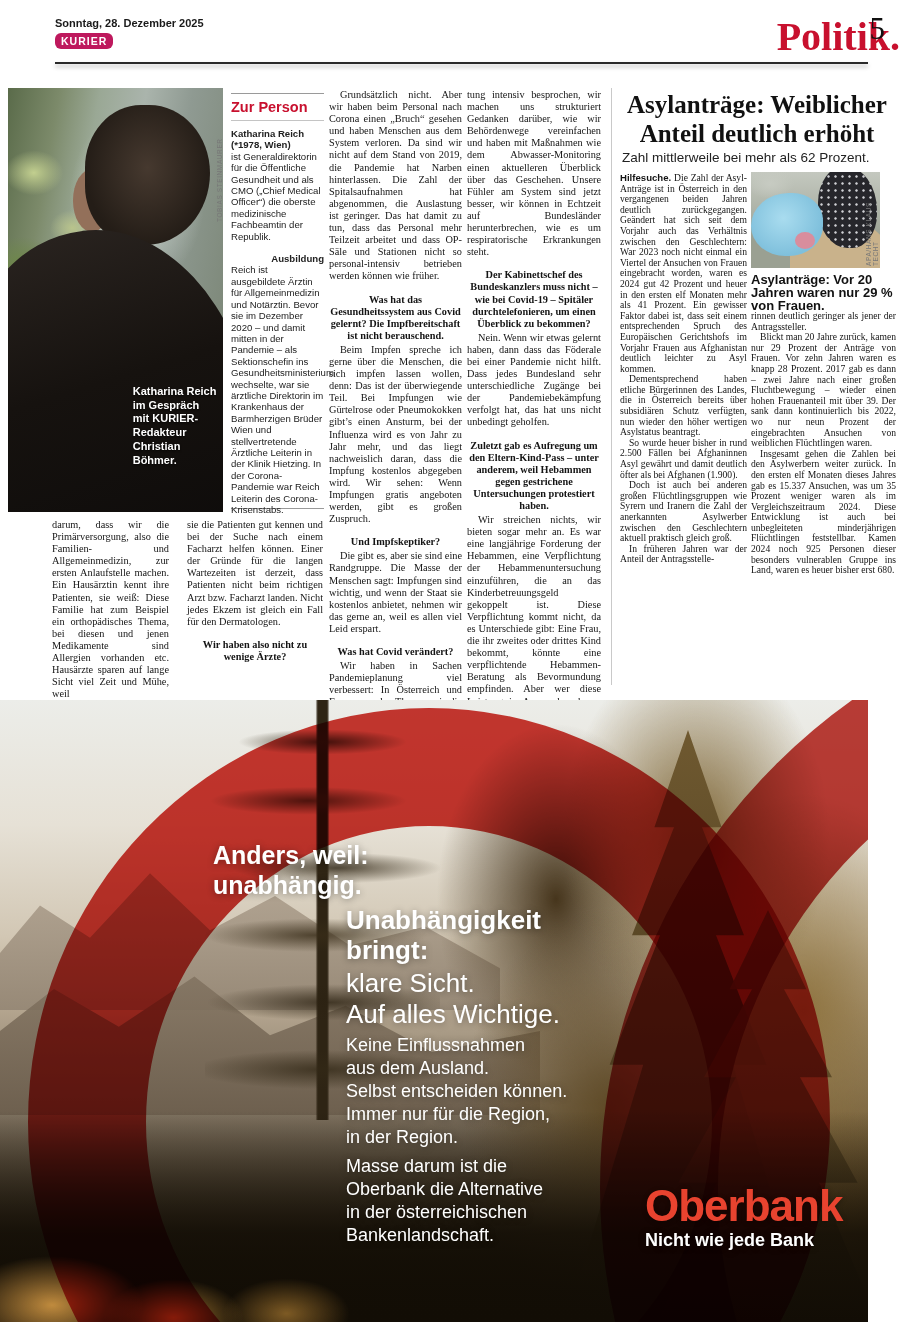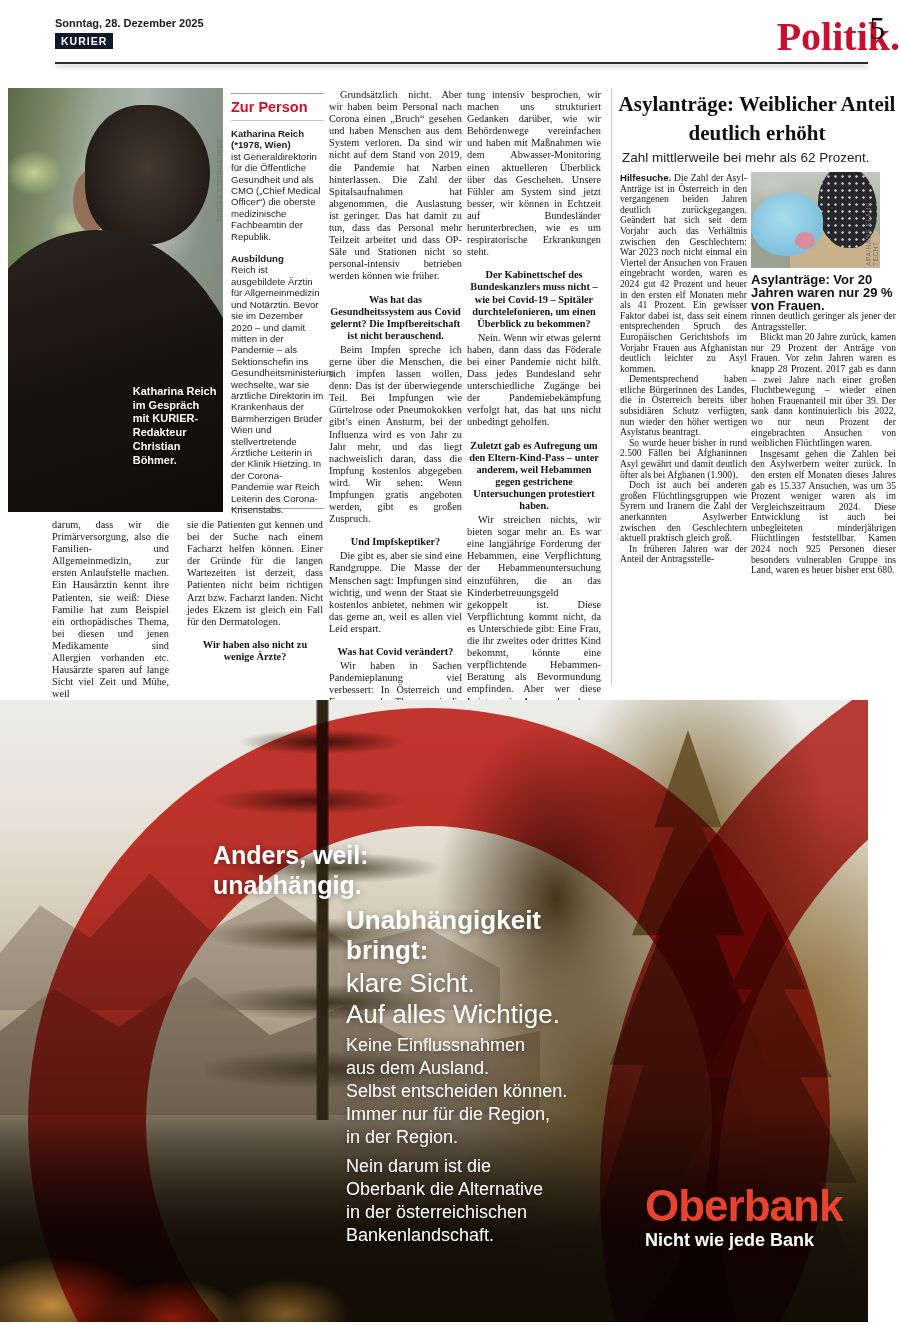--- a/index.html
+++ b/index.html
@@ -3,22 +3,22 @@
 <meta charset="utf-8">
 <style>
   html,body{margin:0;padding:0;background:#fff;}
   .page{position:relative;width:900px;height:1325px;background:#fff;overflow:hidden;
         font-family:"Liberation Serif","DejaVu Serif",serif;color:#1a1a1a;}
   .sans{font-family:"Liberation Sans","DejaVu Sans",sans-serif;}
   .abs{position:absolute;}
 
   
   .hdr-date{left:55px;top:17px;font-size:11px;font-weight:bold;color:#1a1a1a;}
-  .kurier-badge{left:55px;top:33px;background:#0f172a;color:#fff;font-size:10.5px;font-weight:bold;
-                padding:2px 6px 2px 6px;letter-spacing:1px;}
+  .kurier-badge{left:55px;top:33px;background:#be185d;color:#fff;font-size:10.5px;font-weight:bold;
+                padding:2px 6px 2px 6px;letter-spacing:1px;border-radius:6px;}
   .hdr-section{left:0;top:13px;width:900px;text-align:right;font-size:40px;color:#c8102e;font-weight:600;}
   .hdr-pagenum{left:845px;top:11px;width:40px;text-align:right;font-size:31px;color:#111;}
   .hdr-rule{left:55px;top:62px;width:813px;height:2px;background:#2b2b2b;
             box-shadow:0 3px 4px rgba(0,0,0,0.28);}
 
   
   .lphoto{left:8px;top:88px;width:215px;height:424px;overflow:hidden;background:#76816f;}
   .lp-bg{position:absolute;inset:0;background:
      radial-gradient(42px 32px at 12% 20%,#c2cf8f,rgba(0,0,0,0) 70%),
      radial-gradient(52px 42px at 6% 42%,#6d8748,rgba(0,0,0,0) 70%),
@@ -39,35 +39,35 @@
   .vcredit{writing-mode:vertical-rl;transform:rotate(180deg);font-size:6.5px;letter-spacing:0.6px;
            color:#777;font-family:"Liberation Sans","DejaVu Sans",sans-serif;}
   .lp-credit{left:216px;top:92px;height:130px;}
 
   
   .zperson{left:231px;top:93px;width:93px;height:414px;border-top:1px solid #9a9a9a;border-bottom:1px solid #9a9a9a;
            font-family:"Liberation Sans","DejaVu Sans",sans-serif;}
   .zp-title{color:#c8102e;font-size:14.5px;font-weight:bold;padding:5px 0 5px 0;border-bottom:1px solid #c4c4c4;}
   .zp-body{font-size:9.6px;line-height:11.4px;color:#222;padding-top:7px;}
   .zp-name{font-weight:bold;}
-  .zp-h{font-weight:bold;margin-top:11px;}
+  .zp-h{font-weight:bold;margin-top:11px;text-align:right;}
 
   
   .bt{font-size:10.3px;line-height:12.1px;text-align:justify;color:#141414;}
   .bt p{margin:0;}
   .bt p.ind{text-indent:11px;}
   .bt p.q{font-weight:bold;text-align:center;margin-top:11px;margin-bottom:2px;text-indent:0;}
   .icol1{left:52px;top:519px;width:117px;}
   .icol2{left:187px;top:519px;width:136px;}
   .icol3{left:329px;top:89px;width:133px;}
   .icol4{left:467px;top:89px;width:134px;}
   .vdivider{left:611px;top:88px;width:1px;height:597px;background:#c9c9c9;}
 
   
-  .as-headline{left:616px;top:90px;width:282px;text-align:center;font-size:21px;line-height:29px;
+  .as-headline{left:616px;top:90px;width:282px;text-align:center;font-size:25px;line-height:29px;
                font-weight:bold;color:#111;}
   .as-subhead{left:622px;top:150px;width:276px;font-size:13.5px;color:#222;
               font-family:"Liberation Sans","DejaVu Sans",sans-serif;}
   .as-col{font-size:9.6px;line-height:10.6px;text-align:justify;color:#141414;}
   .as-col p{margin:0;}
   .as-col p.ind{text-indent:9px;}
   .as-colA{left:620px;top:173px;width:127px;}
   .as-colB{left:751px;top:311px;width:145px;}
   .lead-label{font-family:"Liberation Sans","DejaVu Sans",sans-serif;font-weight:bold;}
 
@@ -236,21 +236,21 @@
 bringt:</div>
     <div class="abs ad-text ad-tagline">Anders, weil:
 unabhängig.</div>
     <div class="abs ad-text ad-subline">klare Sicht.
 Auf alles Wichtige.</div>
     <div class="abs ad-text ad-body1">Keine Einflussnahmen
 aus dem Ausland.
 Selbst entscheiden können.
 Immer nur für die Region,
 in der Region.</div>
-    <div class="abs ad-text ad-body2">Nein darum ist die
+    <div class="abs ad-text ad-body2">Masse darum ist die
 Oberbank die Alternative
 in der österreichischen
 Bankenlandschaft.</div>
     <div class="abs ad-brand">Oberbank</div>
     <div class="abs ad-text ad-brandsub">Nicht wie jede Bank</div>
   </section>
 
 </div>
 
 </body></html>

